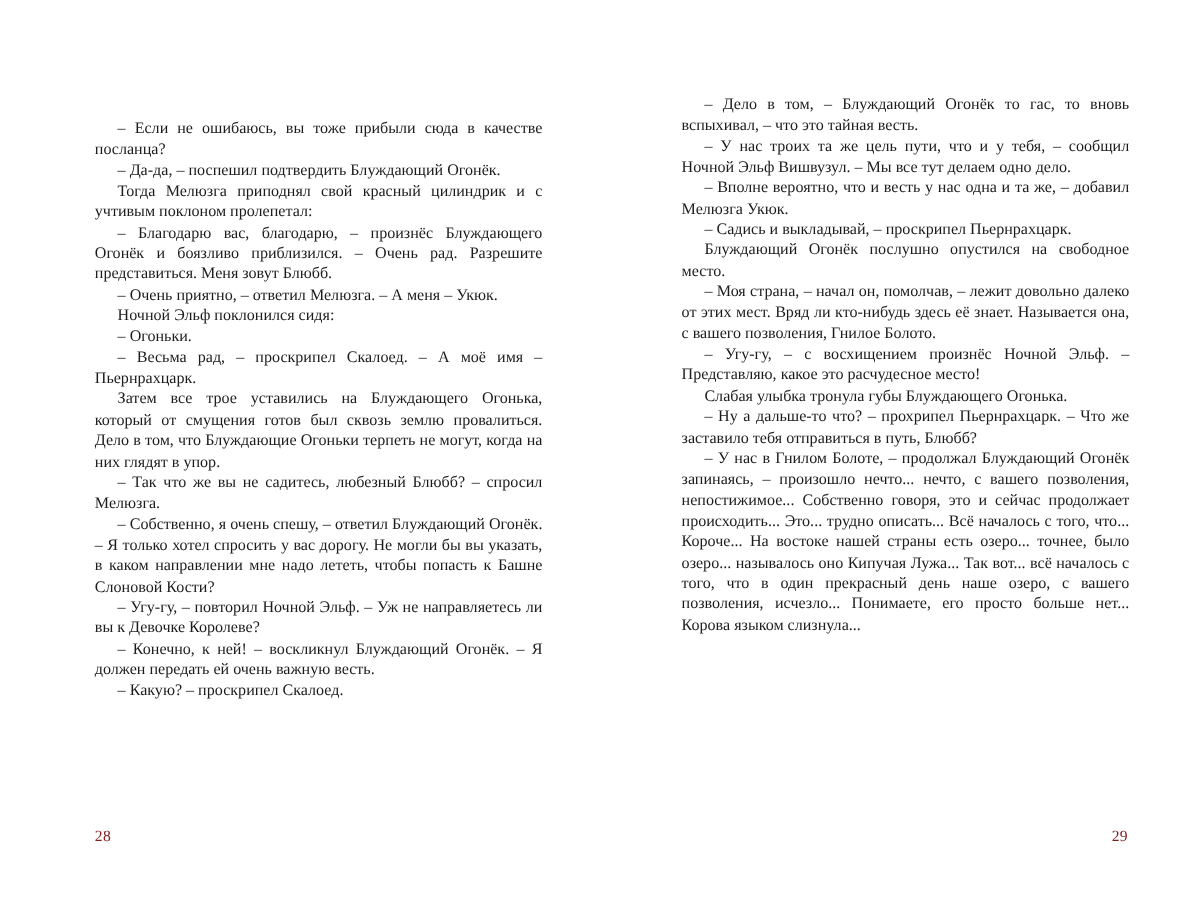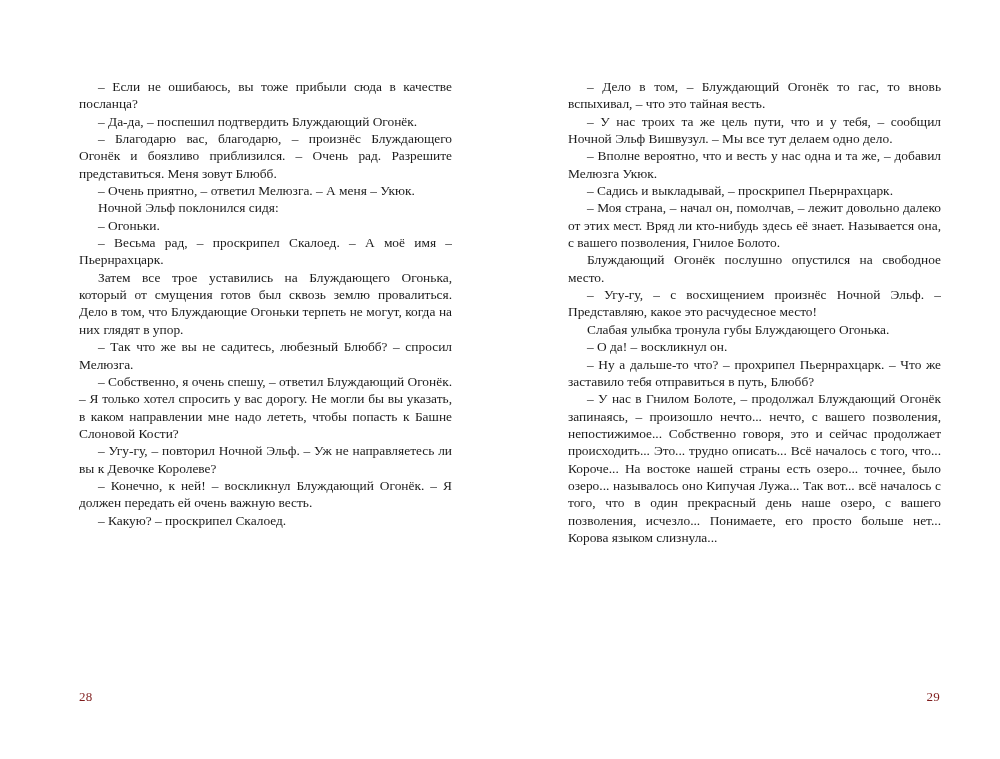--- a/index.html
+++ b/index.html
@@ -35,21 +35,21 @@
     top: 78px;
     width: 373px;
     text-align: justify;
     text-justify: inter-word;
     font-size: 13.4px;
     line-height: 17.35px;
     color: #1b1b1b;
     -webkit-font-smoothing: antialiased;
     hyphens: none;
   }
-  .page-left .textblock  { left: 79px; }
+  .page-left .textblock  { left: 79px; margin-top: 20px; }
   .page-right .textblock { left: 68px; }
 
   .textblock p {
     margin: 0;
     text-indent: 19px;
     text-align: justify;
   }
   .textblock p:last-child {
     text-align: justify;
   }
@@ -71,20 +71,21 @@
 </style>
 </head>
 <body>
 
 <div class="spread">
 
   <div class="page page-left">
     <div class="textblock">
       <p>– Если не ошибаюсь, вы тоже прибыли сюда в качестве посланца?</p>
       <p>– Да-да, – поспешил подтвердить Блуждающий Огонёк.</p>
+      <p>Тогда Мелюзга приподнял свой красный цилиндрик и с учтивым поклоном пролепетал:</p>
       <p>– Благодарю вас, благодарю, – произнёс Блуждающего Огонёк и боязливо приблизился. – Очень рад. Разрешите представиться. Меня зовут Блюбб.</p>
       <p>– Очень приятно, – ответил Мелюзга. – А меня – Укюк.</p>
       <p class="nostretch">Ночной Эльф поклонился сидя:</p>
       <p class="nostretch">– Огоньки.</p>
       <p>– Весьма рад, – проскрипел Скалоед. – А моё имя – Пьернрахцарк.</p>
       <p>Затем все трое уставились на Блуждающего Огонька, который от смущения готов был сквозь землю провалиться. Дело в том, что Блуждающие Огоньки терпеть не могут, когда на них глядят в упор.</p>
       <p>– Так что же вы не садитесь, любезный Блюбб? – спросил Мелюзга.</p>
       <p>– Собственно, я очень спешу, – ответил Блуждающий Огонёк. – Я только хотел спросить у вас дорогу. Не могли бы вы указать, в каком направлении мне надо лететь, чтобы попасть к Башне Слоновой Кости?</p>
       <p>– Угу-гу, – повторил Ночной Эльф. – Уж не направляетесь ли вы к Девочке Королеве?</p>
       <p>– Конечно, к ней! – воскликнул Блуждающий Огонёк. – Я должен передать ей очень важную весть.</p>
@@ -92,24 +93,23 @@
     </div>
     <div class="folio folio-left">28</div>
   </div>
 
   <div class="page page-right">
     <div class="textblock">
       <p>– Дело в том, – Блуждающий Огонёк то гас, то вновь вспыхивал, – что это тайная весть.</p>
       <p>– У нас троих та же цель пути, что и у тебя, – сообщил Ночной Эльф Вишвузул. – Мы все тут делаем одно дело.</p>
       <p>– Вполне вероятно, что и весть у нас одна и та же, – добавил Мелюзга Укюк.</p>
       <p>– Садись и выкладывай, – проскрипел Пьернрахцарк.</p>
+      <p>Блуждающий Огонёк послушно опустился на свободное место.</p>
       <p>– Моя страна, – начал он, помолчав, – лежит довольно далеко от этих мест. Вряд ли кто-нибудь здесь её знает. Называется она, с вашего позволения, Гнилое Болото.</p>
-      <p>Блуждающий Огонёк послушно опустился на свободное место.</p>
       <p>– Угу-гу, – с восхищением произнёс Ночной Эльф. – Представляю, какое это расчудесное место!</p>
       <p>Слабая улыбка тронула губы Блуждающего Огонька.</p>
-      <p class="nostretch">– О да! – воскликнул он.</p>
       <p>– Ну а дальше-то что? – прохрипел Пьернрахцарк. – Что же заставило тебя отправиться в путь, Блюбб?</p>
       <p class="nostretch">– У нас в Гнилом Болоте, – продолжал Блуждающий Огонёк запинаясь, – произошло нечто... нечто, с вашего позволения, непостижимое... Собственно говоря, это и сейчас продолжает происходить... Это... трудно описать... Всё началось с того, что... Короче... На востоке нашей страны есть озеро... точнее, было озеро... называлось оно Кипучая Лужа... Так вот... всё началось с того, что в один прекрасный день наше озеро, с вашего позволения, исчезло... Понимаете, его просто больше нет... Корова языком слизнула...</p>
     </div>
     <div class="folio folio-right">29</div>
   </div>
 
 </div>
 
 </body></html>

